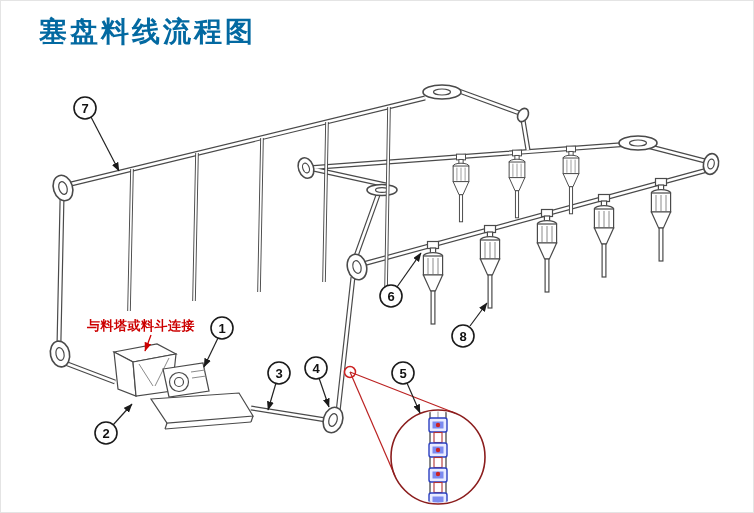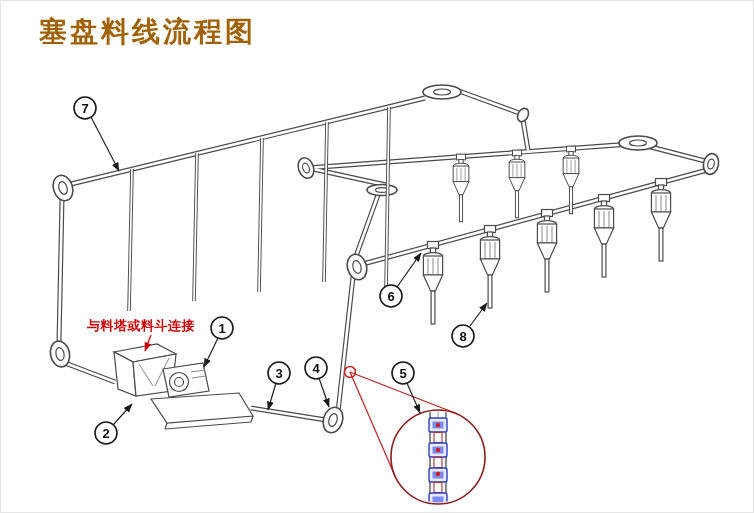--- a/index.html
+++ b/index.html
@@ -1,19 +1,19 @@
 <!DOCTYPE html>
 <html><head>
 <meta charset="utf-8">
 <style>
   html,body{margin:0;padding:0;background:#fff;}
   .page{position:relative;width:754px;height:513px;background:#fff;border:1px solid #e4e4e4;
         box-sizing:border-box;overflow:hidden;font-family:"Liberation Sans",sans-serif;}
   h1.title{position:absolute;left:38px;top:12px;margin:0;font-size:28px;font-weight:800;
-        color:#a16207;letter-spacing:3px;font-family:"Liberation Sans",sans-serif;}
+        color:#0369a1;letter-spacing:3px;font-family:"Liberation Sans",sans-serif;}
   svg{position:absolute;left:0;top:0;}
   svg text{font-family:"Liberation Sans",sans-serif;}
   .po{stroke:#4a4a4a;stroke-width:5;fill:none}
   .pi{stroke:#ffffff;stroke-width:2.6;fill:none}
   .to{stroke:#4a4a4a;stroke-width:3.6;fill:none}
   .ti{stroke:#ffffff;stroke-width:1.7;fill:none}
   .wh{fill:#fff;stroke:#4a4a4a;stroke-width:1.6}
   .whi{fill:#fff;stroke:#4a4a4a;stroke-width:1.2}
   .fit{fill:#fff;stroke:#4a4a4a;stroke-width:1.2}
   .hatch{stroke:#8a8a8a;stroke-width:1}

